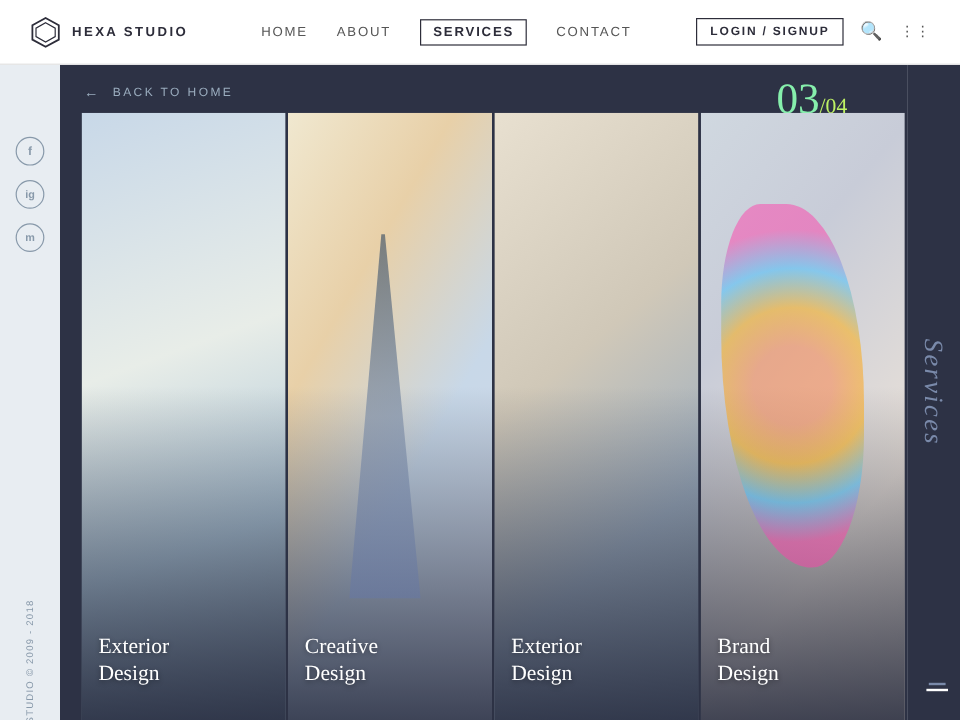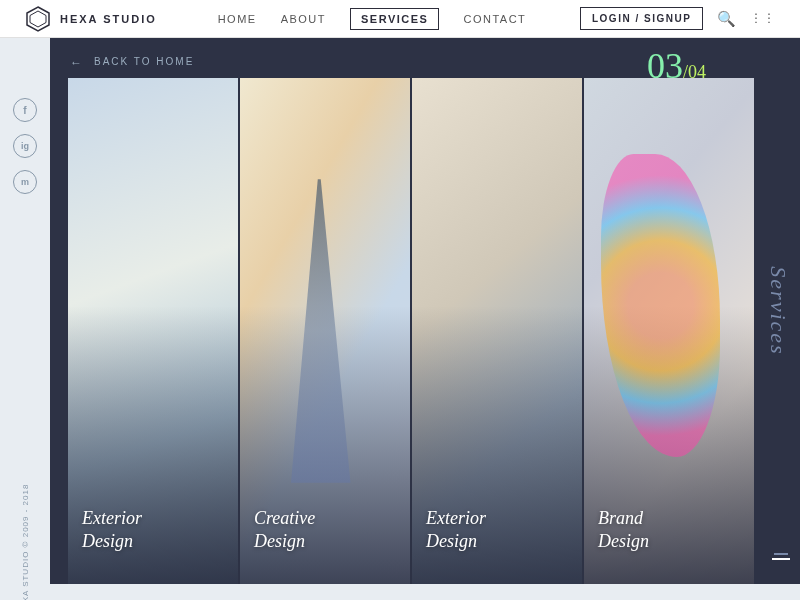--- a/index.html
+++ b/index.html
@@ -6,21 +6,21 @@
     body {
       width: 800px;
       height: 600px;
       overflow: hidden;
       background: #e8edf2;
       font-family: 'Georgia', serif;
     }
 
     
     .navbar {
-      height: 38px;
+      height: 54px;
       background: #fff;
       display: flex;
       align-items: center;
       padding: 0 24px;
       border-bottom: 1px solid #e0e0e0;
       position: relative;
       z-index: 10;
     }
     .logo-area {
       display: flex;
@@ -255,23 +255,22 @@
       content: '';
       position: absolute;
       top: 15%; left: 10%; width: 70%; height: 60%;
       background: radial-gradient(circle, #ff8040 20%, #ffaa00 40%, #40c0ff 60%, #ff40aa 80%);
       opacity: 0.5;
       border-radius: 30% 60% 40% 70%;
     }
 
     .card-overlay {
       position: absolute;
-      bottom: 0; left: 0; right: 0;
-      padding: 14px 14px 32px 14px;
-      font-style: italic;
+      bottom: 16px; left: 0; right: 0;
+      padding: 14px 14px 12px 14px;
     }
     .card-title {
       color: #fff;
       font-size: 18px;
       font-weight: 400;
       font-family: 'Georgia', serif;
       line-height: 1.25;
       text-shadow: 0 1px 4px rgba(0,0,0,0.4);
     }
 

